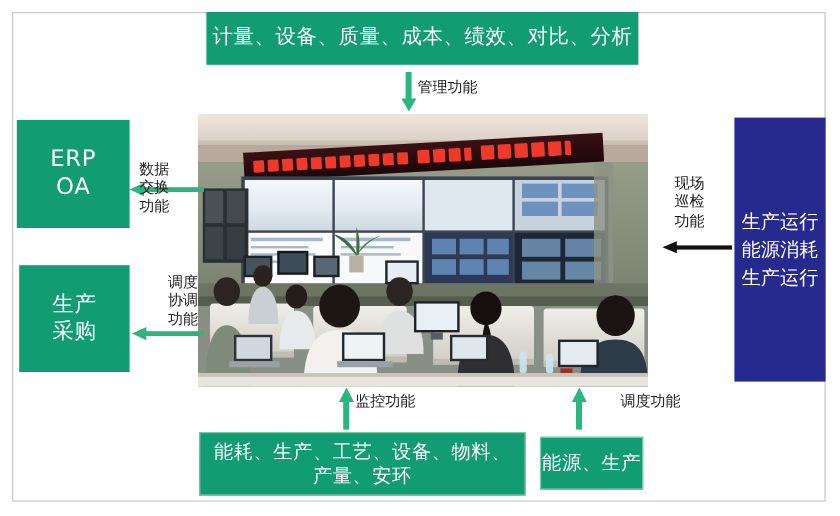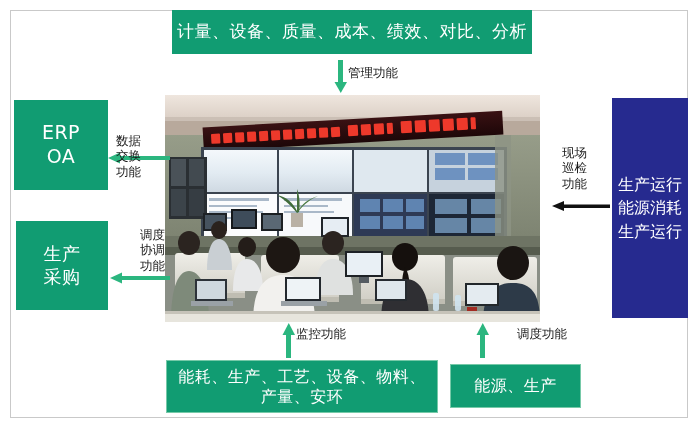--- a/index.html
+++ b/index.html
@@ -96,21 +96,21 @@
     left: 166px;
     top: 360px;
     width: 272px;
     height: 53px;
     font-size: 16px;
     padding: 0 6px;
   }
   #bottom-right-box {
     left: 450px;
     top: 364px;
-    width: 131px;
+    width: 86px;
     height: 44px;
     font-size: 16px;
   }
 
   
   #photo {
     position: absolute;
     left: 165px;
     top: 95px;
     width: 375px;

